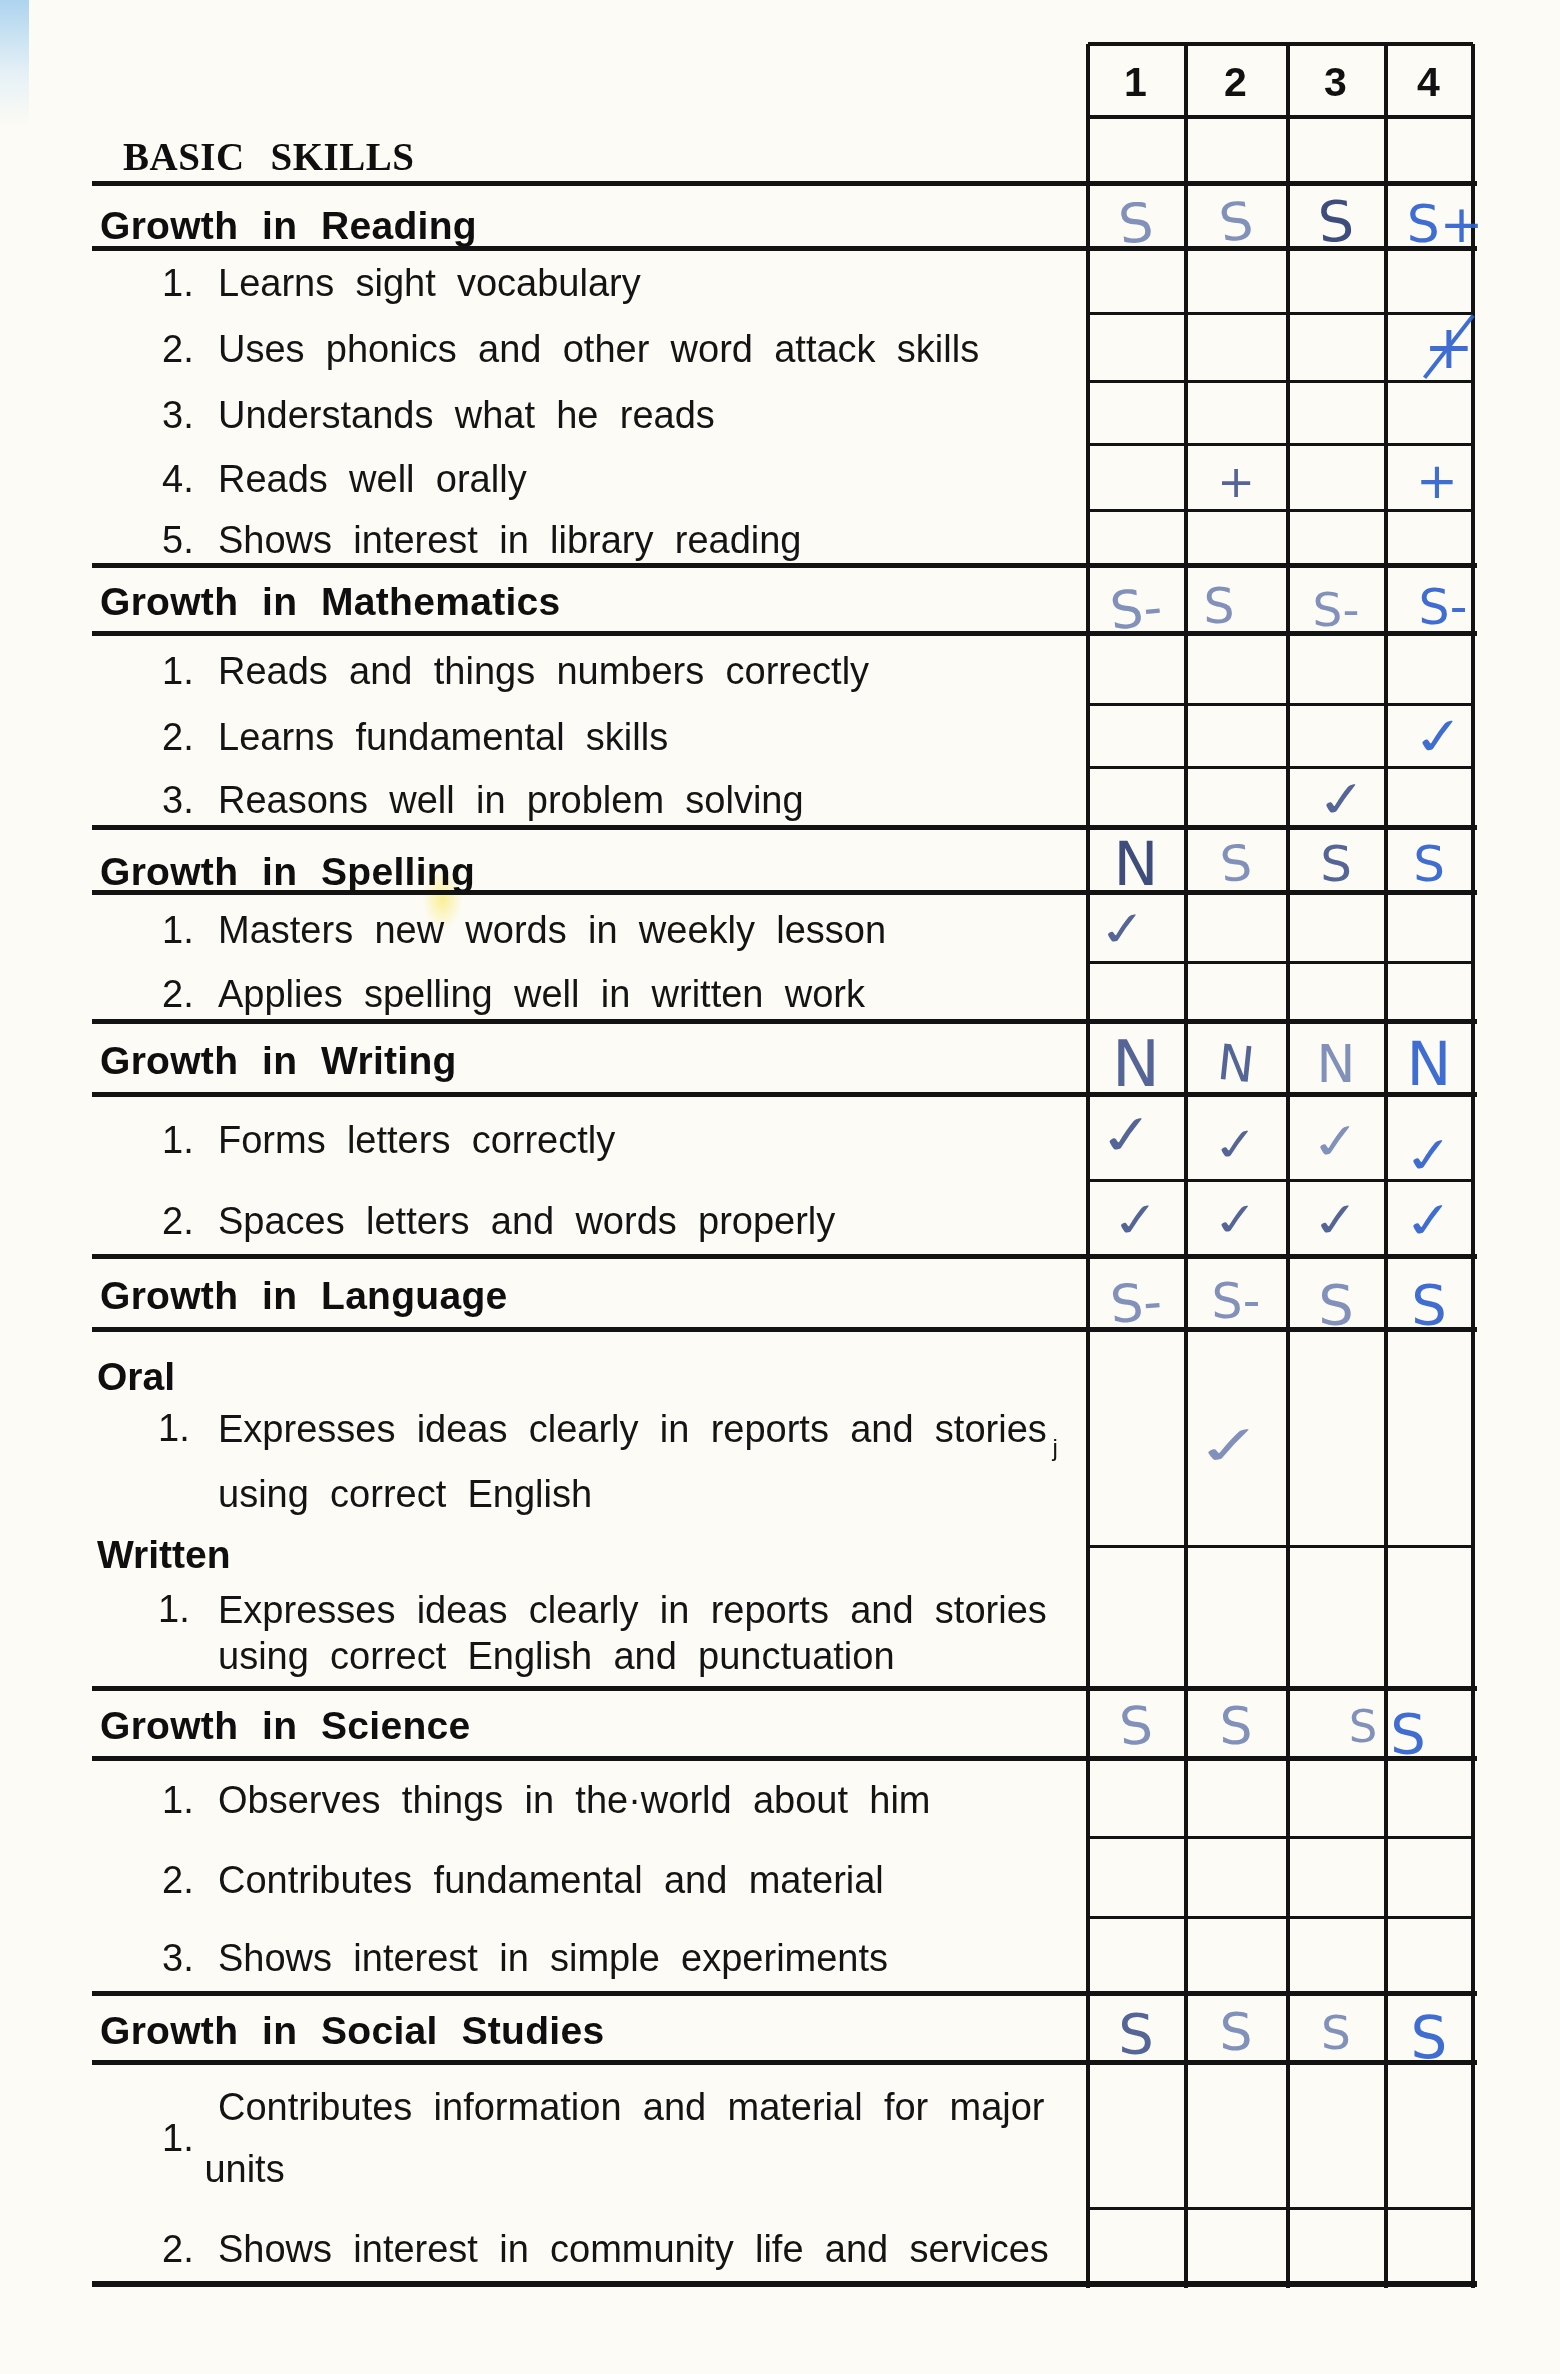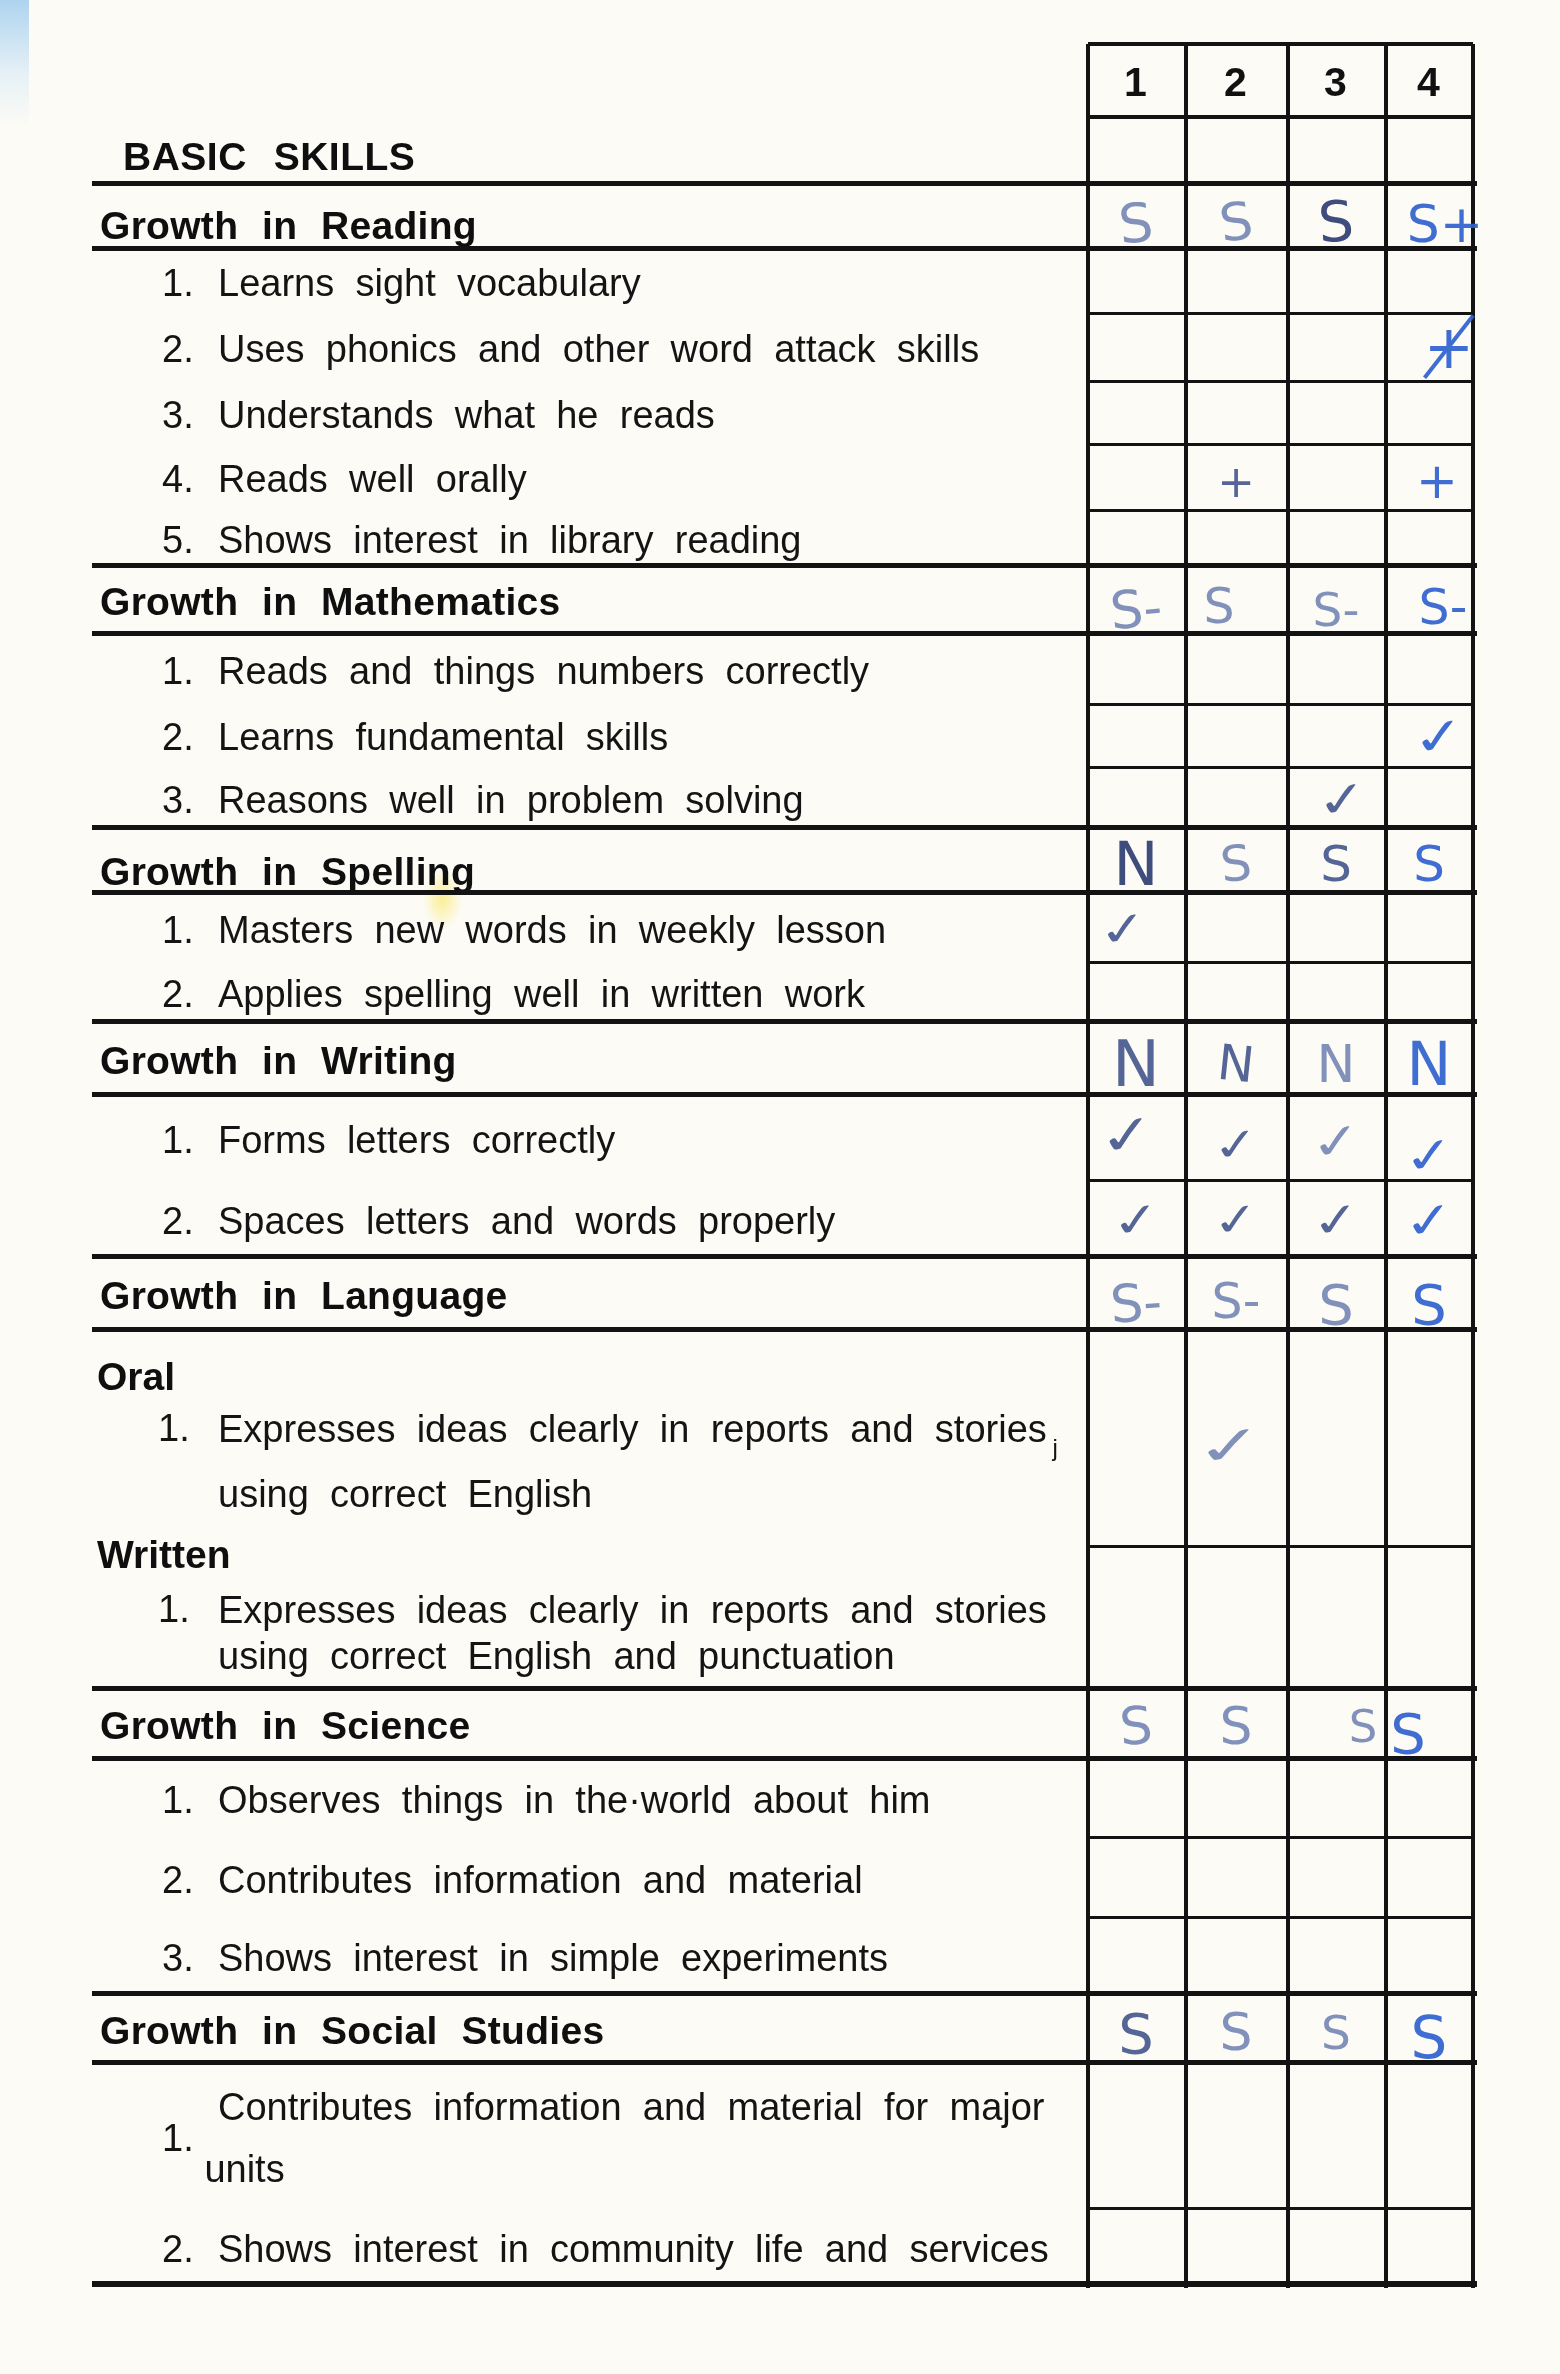--- a/index.html
+++ b/index.html
@@ -11,21 +11,21 @@
   .streak{position:absolute;left:0;top:0;width:29px;height:126px;
     background:linear-gradient(180deg,rgba(160,205,238,.85),rgba(210,232,247,.5) 60%,rgba(210,232,247,0));}
   .smudge{position:absolute;left:423px;top:869px;width:39px;height:60px;
     background:radial-gradient(ellipse at center,rgba(250,228,70,.55),rgba(250,228,70,0) 72%);}
   .row{position:absolute;left:0;width:1560px;}
   .hline{position:absolute;background:#131313;}
   .vline{position:absolute;background:#131313;width:3.9px;}
   .colhead{position:absolute;top:50%;transform:translate(-50%,-50%);
     font-weight:bold;font-size:41px;letter-spacing:1px;color:#111;}
   .heading-label{position:absolute;left:123px;bottom:6.8px;
-    font-weight:bold;font-size:39px;word-spacing:15.5px;letter-spacing:0.5px;color:#0f0f0f;}
+    font-weight:bold;font-size:39px;word-spacing:15.5px;letter-spacing:0.5px;color:#0f0f0f;font-family:Liberation Serif, serif;}
   .section-label{position:absolute;left:100px;top:50%;transform:translateY(-50%);
     font-weight:bold;font-size:39px;word-spacing:12.6px;letter-spacing:0.3px;color:#0f0f0f;}
   .item-num{position:absolute;left:162px;top:50%;transform:translateY(-50%);
     font-size:38px;word-spacing:10.7px;}
   .item-text{position:absolute;left:218px;top:50%;transform:translateY(-50%);
     font-size:38px;word-spacing:10.7px;line-height:46px;max-width:873px;}
   .sublabel{position:absolute;left:97px;font-weight:bold;font-size:39px;word-spacing:12.6px;color:#0f0f0f;}
   .group-item{position:absolute;left:0;right:0;}
   .group-item .gnum{position:absolute;left:158px;top:1px;font-size:38px;}
   .group-item .gtext{margin-left:218px;font-size:38px;word-spacing:10.7px;line-height:46px;max-width:873px;}
@@ -189,21 +189,21 @@
     <div class="row row-item" style="top: 1761px; height: 78px;">
       <span class="item-num">1.</span>
       <div class="item-text">
         <div>Observes things in the·world about him</div>
       </div>
     </div>
     <div class="hline" style="left: 1088px; width: 385px; height: 2.9px; top: 1836px;"></div>
     <div class="row row-item" style="top: 1839px; height: 81px;">
       <span class="item-num">2.</span>
       <div class="item-text">
-        <div>Contributes information and material</div>
+        <div>Contributes fundamental and material</div>
       </div>
     </div>
     <div class="hline" style="left: 1088px; width: 385px; height: 2.9px; top: 1916px;"></div>
     <div class="row row-item" style="top: 1919px; height: 77px;">
       <span class="item-num">3.</span>
       <div class="item-text">
         <div>Shows interest in simple experiments</div>
       </div>
     </div>
     <div class="hline" style="left: 92px; width: 1385px; height: 4.9px; top: 1991px;"></div>

